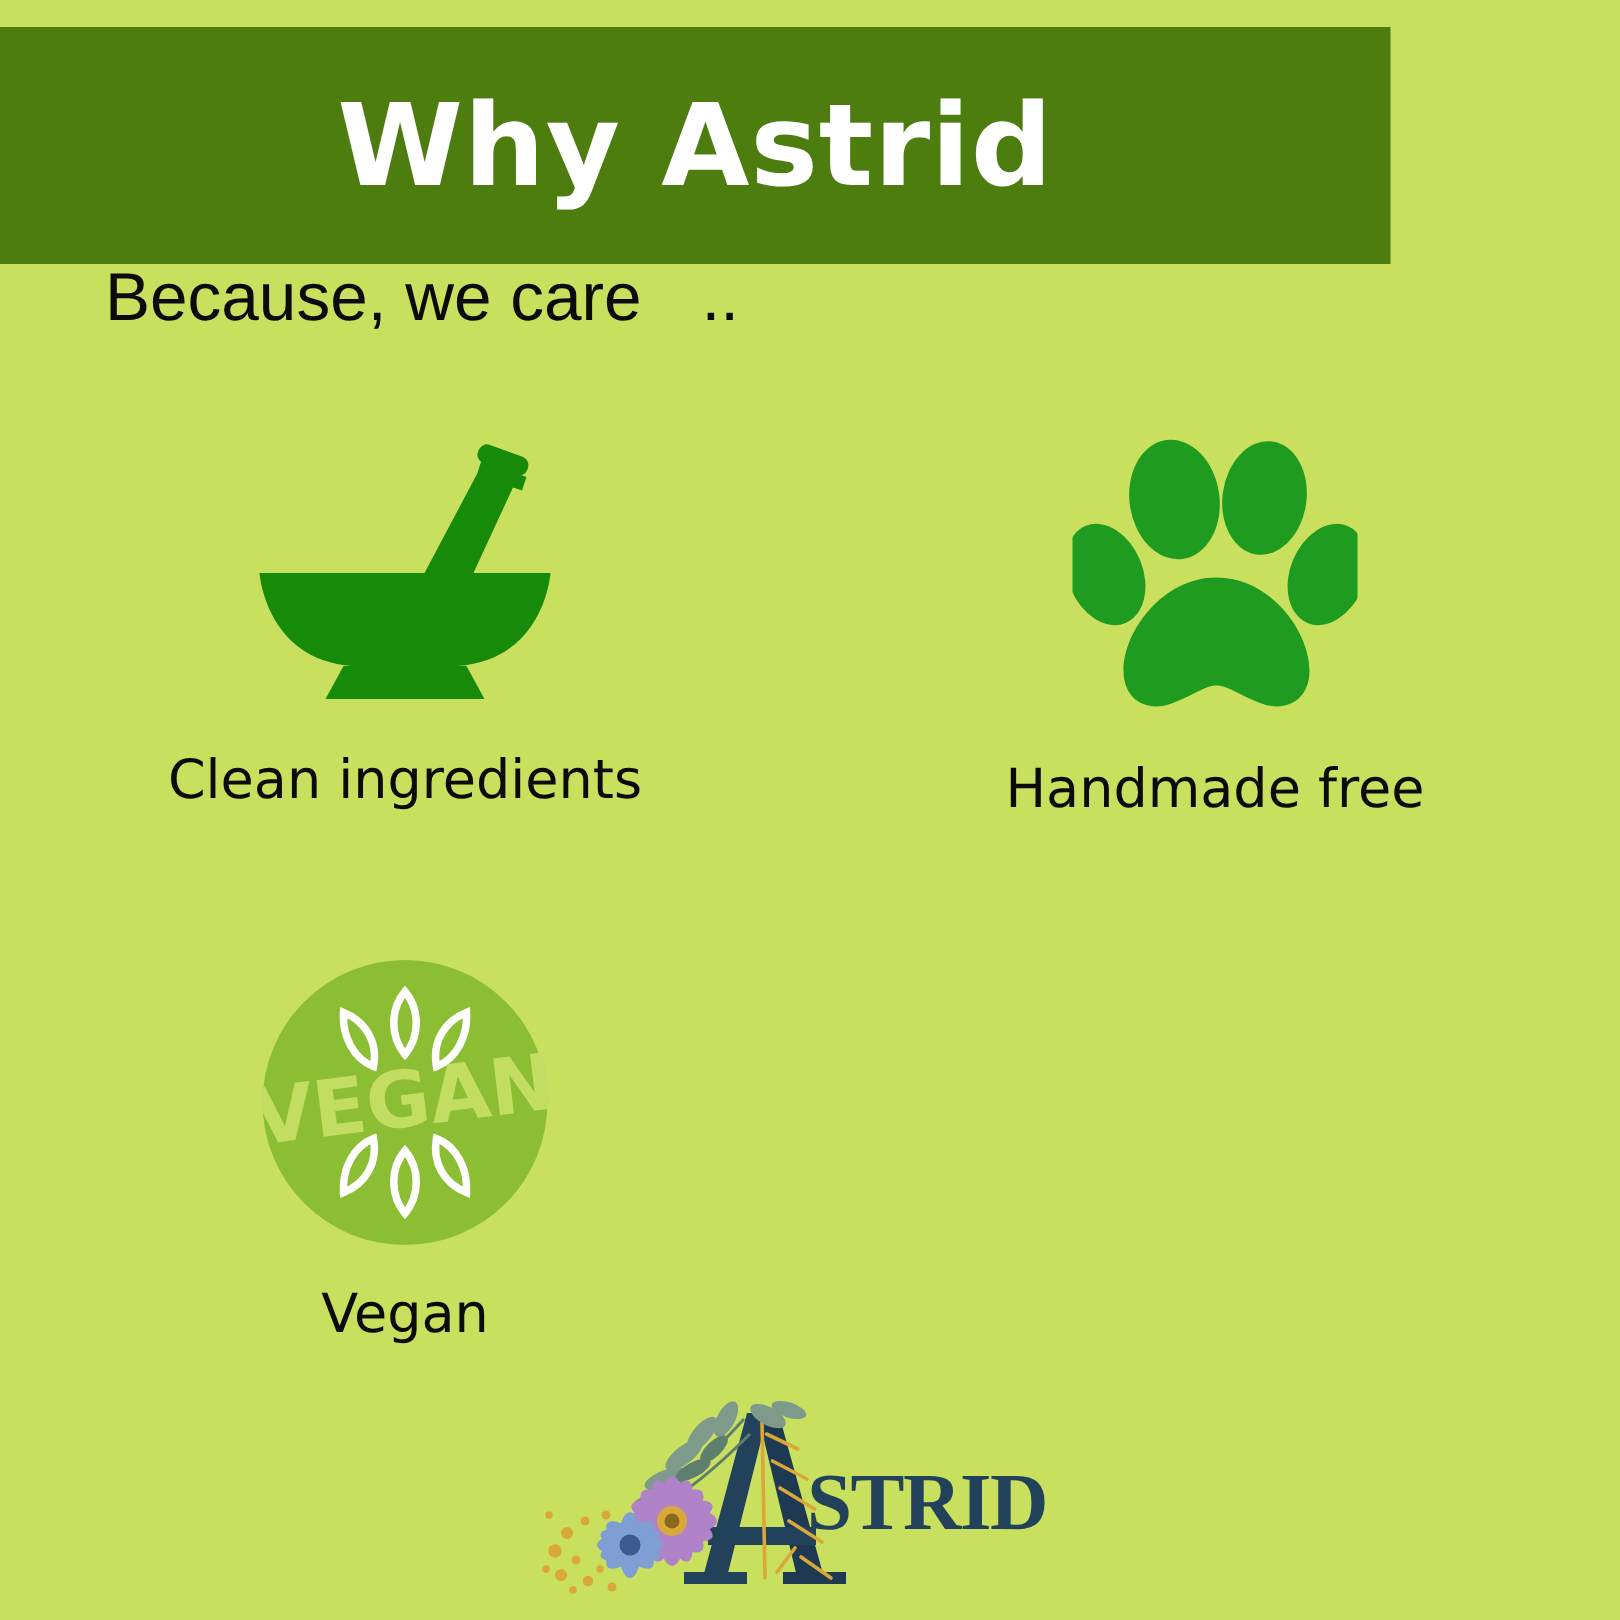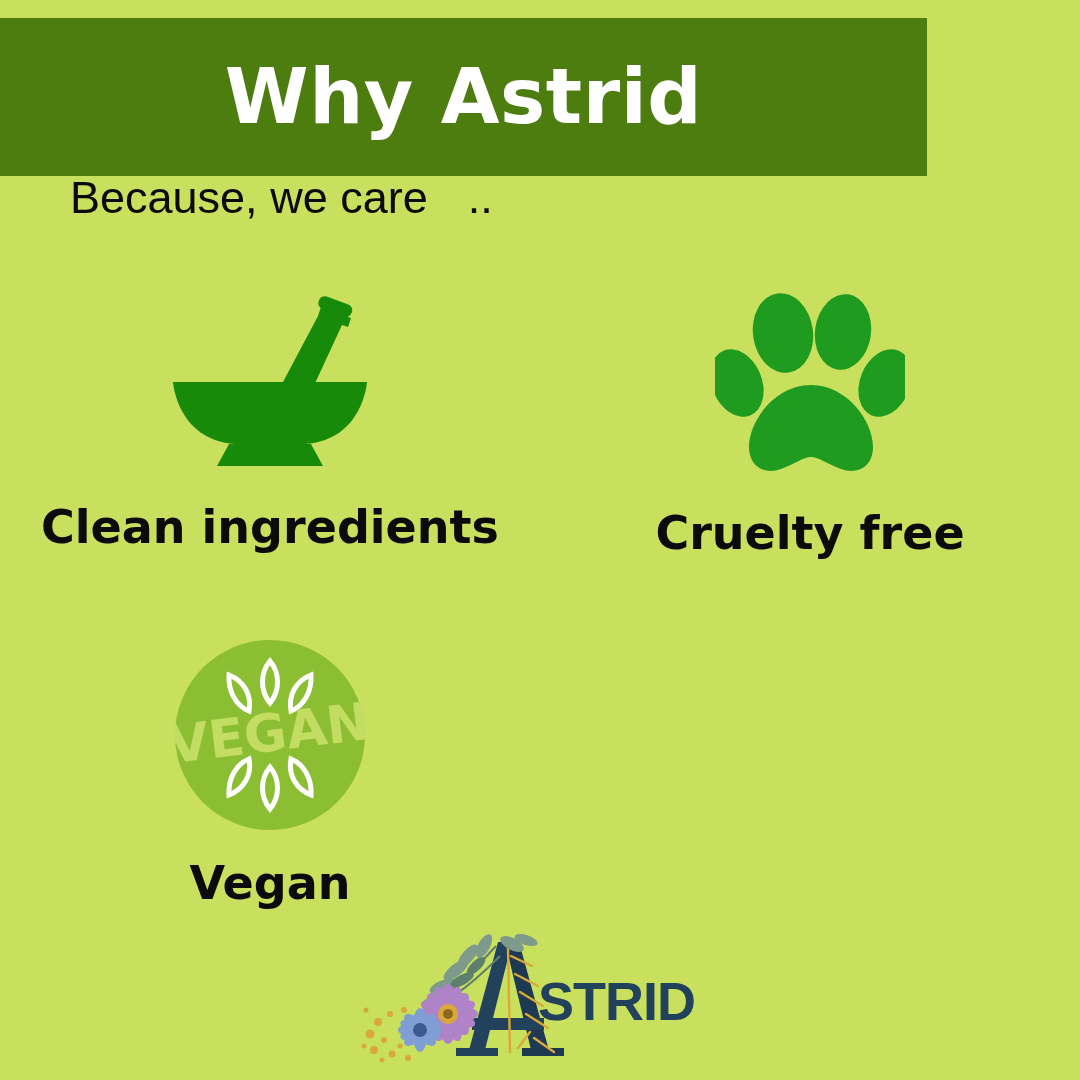--- a/index.html
+++ b/index.html
@@ -70,22 +70,22 @@
     align-items: center;
     justify-content: flex-start;
   }
   .cell .art {
     height: 190px;
     display: flex;
     align-items: center;
     justify-content: center;
   }
   .cell .caption {
-    font-size: 46px;
-    font-weight: bold;
+    font-size: 36px;
+    font-weight: normal;
     color: #0b0b0b;
     margin-top: 24px;
     white-space: nowrap;
     font-family: "DejaVu Sans", sans-serif;
   }
   .cell-tl .art { margin-top: 18px; }
   .cell-tr .art { margin-top: 18px; }
   .cell-bl .art { margin-top: 22px; }
   .cell-br .art { margin-top: 22px; }
   .cell-bl .caption { margin-top: 26px; }
@@ -97,21 +97,21 @@
     left: 50%;
     transform: translateX(-50%);
     bottom: 0px;
     width: 360px;
     height: 150px;
   }
   .logo-word {
     position: absolute;
     left: 178px;
     top: 44px;
-    font-family: Liberation Sans, sans-serif;
+    font-family: Liberation Serif, serif;
     font-weight: bold;
     font-size: 54px;
     color: #22415b;
     letter-spacing: -1px;
     line-height: 1;
   }
   .logo svg { position: absolute; left: 0; top: 0; }
 </style>
 </head>
 <body>
@@ -149,21 +149,21 @@
       <svg width="190" height="200" viewBox="0 0 190 200" aria-hidden="true">
         <g fill="#1f9b20">
           <ellipse cx="68" cy="48" rx="30" ry="40" transform="rotate(-8 68 48)"></ellipse>
           <ellipse cx="128" cy="47" rx="28" ry="38" transform="rotate(8 128 47)"></ellipse>
           <ellipse cx="22" cy="98" rx="25" ry="35" transform="rotate(-22 22 98)"></ellipse>
           <ellipse cx="170" cy="98" rx="25" ry="35" transform="rotate(22 170 98)"></ellipse>
           <path d="M96 100 C132 100 158 136 158 162 C158 182 142 190 126 184 C112 179 104 172 96 172 C88 172 80 179 66 184 C50 190 34 182 34 162 C34 136 60 100 96 100 Z"></path>
         </g>
       </svg>
     </div>
-    <div class="caption">Cruelty free</div>
+    <div class="caption">Handmade free</div>
   </div>
 
   <div class="cell cell-br">
     <div class="art">
       <svg width="192" height="192" viewBox="0 0 192 192" aria-hidden="true">
         <circle cx="96" cy="96" r="95" fill="#8bbe33"></circle>
 
         <g fill="none" stroke="#ffffff" stroke-width="5">
           <path d="M96 22 C106 34 106 52 96 64 C86 52 86 34 96 22 Z"></path>
           <path d="M137 36 C138 52 130 67 117 72 C114 56 122 42 137 36 Z"></path>

